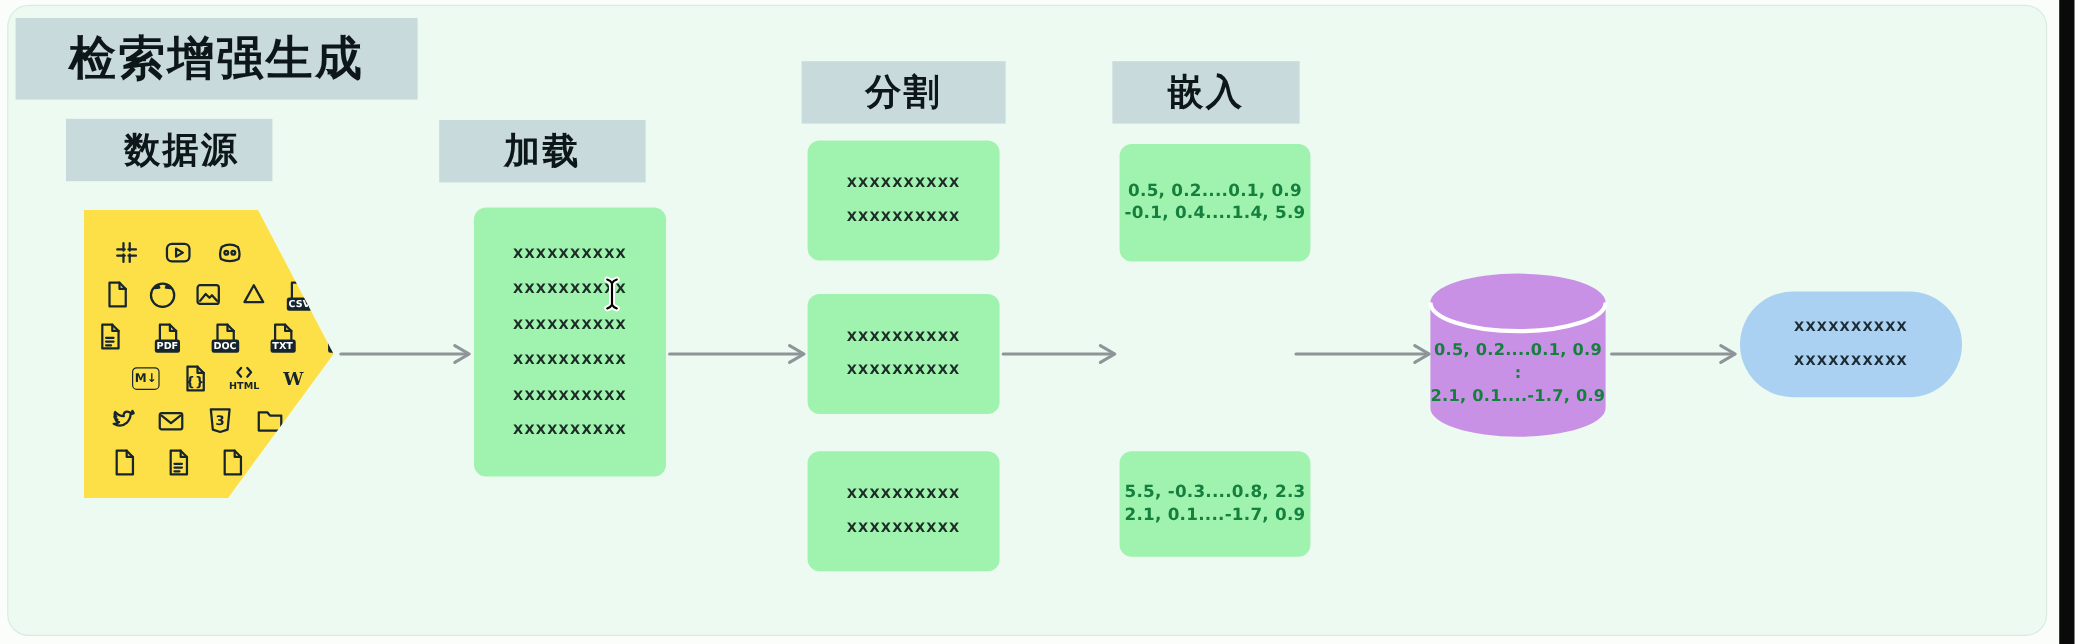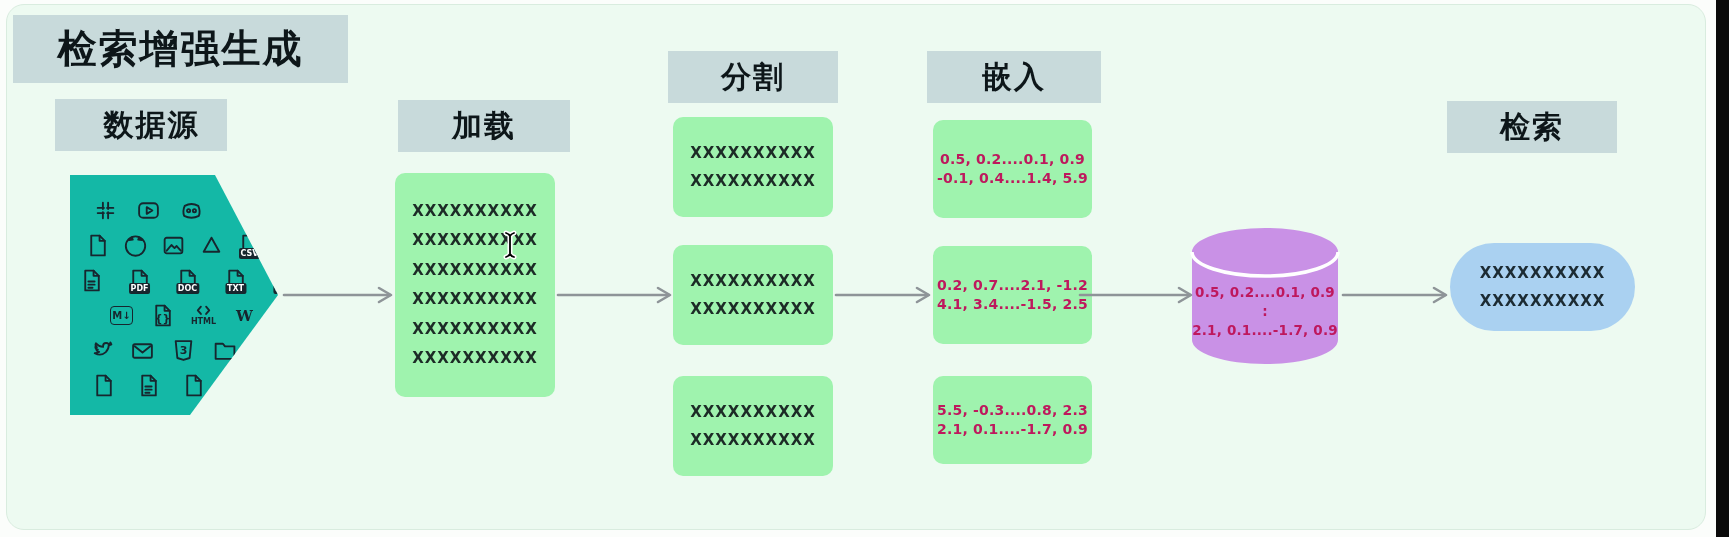--- a/index.html
+++ b/index.html
@@ -6,28 +6,28 @@
   *{box-sizing:border-box;font-family:"DejaVu Sans",sans-serif;}
   #stage{position:relative;width:1729px;height:537px;overflow:hidden;background:#fbfdfb;}
   #edge-strip{position:absolute;right:0;top:0;width:13px;height:537px;background:#0a0a0a;}
   #panel{position:absolute;left:6px;top:4px;width:1700px;height:526px;background:#edfaf1;border:1px solid #d9ecdf;border-radius:18px;}
 
   .hdr{position:absolute;background:#c8dadb;color:#0d1619;font-weight:bold;
        display:flex;align-items:center;justify-content:center;letter-spacing:2px;}
   #title{left:13px;top:15px;width:335px;height:68px;font-size:39px;}
   .stage-label{height:52px;font-size:30px;}
   #lbl-datasource{left:55px;top:99px;width:172px;padding-left:21px;}
-  #lbl-load{left:398px;top:100px;width:172px;text-align:right;}
+  #lbl-load{left:366px;top:100px;width:172px;text-align:right;}
   #lbl-split{left:668px;top:51px;width:170px;}
-  #lbl-embed{left:927px;top:51px;width:174px;}
+  #lbl-embed{left:927px;top:51px;width:156px;}
   #lbl-store{left:1183px;top:101px;width:168px;}
   #lbl-retrieve{left:1447px;top:101px;width:170px;}
 
   
-  #pentagon{position:absolute;left:62px;top:155px;width:230px;height:260px;background:#14b8a6;
+  #pentagon{position:absolute;left:62px;top:155px;width:230px;height:260px;background:#fde047;
             clip-path:polygon(8px 20px,153px 20px,216px 140px,128px 260px,8px 260px);
             padding:38px 0 0 0;}
   .ds-row{display:flex;align-items:center;height:35px;}
   .ds-row.r1{margin-left:30px;gap:16px;}
   .ds-row.r2{margin-left:22px;gap:11px;}
   .ds-row.r3{margin-left:16px;gap:21px;}
   .ds-row.r4{margin-left:46px;gap:14px;}
   .ds-row.r5{margin-left:26px;gap:14px;}
   .ds-row.r6{margin-left:28px;gap:18px;}
   .ds-icon{position:relative;width:27px;height:27px;display:flex;align-items:center;justify-content:center;flex:0 0 auto;}
@@ -36,27 +36,27 @@
             font-size:8px;font-weight:bold;line-height:11px;padding:0 2px;border-radius:2px;white-space:nowrap;}
   .ds-text{position:absolute;inset:0;display:flex;align-items:center;justify-content:center;
            font-size:11px;font-weight:bold;color:#17262e;}
   .ds-text.under{top:12px;font-size:8px;}
   .ds-text.serif{font-family:"DejaVu Serif",serif;font-size:15px;}
   .ds-text.mdbox{border:1.9px solid #17262e;border-radius:4px;margin:4px 2px;font-size:10px;}
 
   
   .gbox{position:absolute;background:#9ff3ae;border-radius:10px;display:flex;flex-direction:column;
         align-items:center;justify-content:center;color:#1c2b26;font-weight:bold;}
-  .xline{font-size:15px;line-height:29.5px;letter-spacing:1px;white-space:nowrap;}
+  .xline{font-size:11px;line-height:29.5px;letter-spacing:1px;white-space:nowrap;}
   #load-box{left:395px;top:173px;width:160px;height:224px;}
   .split-box{left:673px;width:160px;height:100px;}
   .split-box .xline{line-height:28px;}
   #split-box-1{top:117px;} #split-box-2{top:245px;} #split-box-3{top:376px;}
   .embed-box{left:933px;width:159px;height:98px;}
-  .vline{font-size:14px;line-height:19.5px;letter-spacing:.2px;white-space:nowrap;color:#be185d;}
+  .vline{font-size:14px;line-height:19.5px;letter-spacing:.2px;white-space:nowrap;color:#15803d;}
   #embed-box-1{top:120px;} #embed-box-2{top:246px;} #embed-box-3{top:376px;height:88px;}
 
   
   #retrieve-box{position:absolute;left:1450px;top:243px;width:185px;height:88px;border-radius:44px;
                 background:#aad1f1;display:flex;flex-direction:column;align-items:center;justify-content:center;
                 color:#1c2b33;font-weight:bold;}
   #retrieve-box .xline{line-height:28px;}
 
   
   #cylinder{position:absolute;left:1185px;top:222px;width:160px;height:150px;}
@@ -127,21 +127,20 @@
 <div id="stage">
   <div id="panel"></div>
   <div id="edge-strip"></div>
 
   <div id="title" class="hdr">检索增强生成</div>
 
   <div id="lbl-datasource" class="hdr stage-label">数据源</div>
   <div id="lbl-load" class="hdr stage-label">加载</div>
   <div id="lbl-split" class="hdr stage-label">分割</div>
   <div id="lbl-embed" class="hdr stage-label">嵌入</div>
-  <div id="lbl-retrieve" class="hdr stage-label">检索</div>
 
   <div id="pentagon">
     <div class="ds-row r1">
       <span class="ds-icon">
           <svg>
             <use href="#i-slack"></use>
           </svg>
         </span>
       <span class="ds-icon">
           <svg>
@@ -293,24 +292,20 @@
     <div class="xline">XXXXXXXXXX</div>
   </div>
   <div id="split-box-3" class="gbox split-box">
     <div class="xline">XXXXXXXXXX</div>
     <div class="xline">XXXXXXXXXX</div>
   </div>
 
   <div id="embed-box-1" class="gbox embed-box">
     <div class="vline">0.5, 0.2....0.1, 0.9</div>
     <div class="vline">-0.1, 0.4....1.4, 5.9</div>
-  </div>
-  <div id="embed-box-2" class="gbox embed-box">
-    <div class="vline">0.2, 0.7....2.1, -1.2</div>
-    <div class="vline">4.1, 3.4....-1.5, 2.5</div>
   </div>
   <div id="embed-box-3" class="gbox embed-box">
     <div class="vline">5.5, -0.3....0.8, 2.3</div>
     <div class="vline">2.1, 0.1....-1.7, 0.9</div>
   </div>
 
   <svg id="cylinder" viewBox="0 0 160 150">
     <path d="M7 30 a73 24 0 0 1 146 0 v88 a73 24 0 0 1 -146 0 z" fill="#c991e6"></path>
     <path d="M7 30 a73 24 0 0 0 146 0" fill="none" stroke="#ffffff" stroke-width="3.5"></path>
   </svg>

